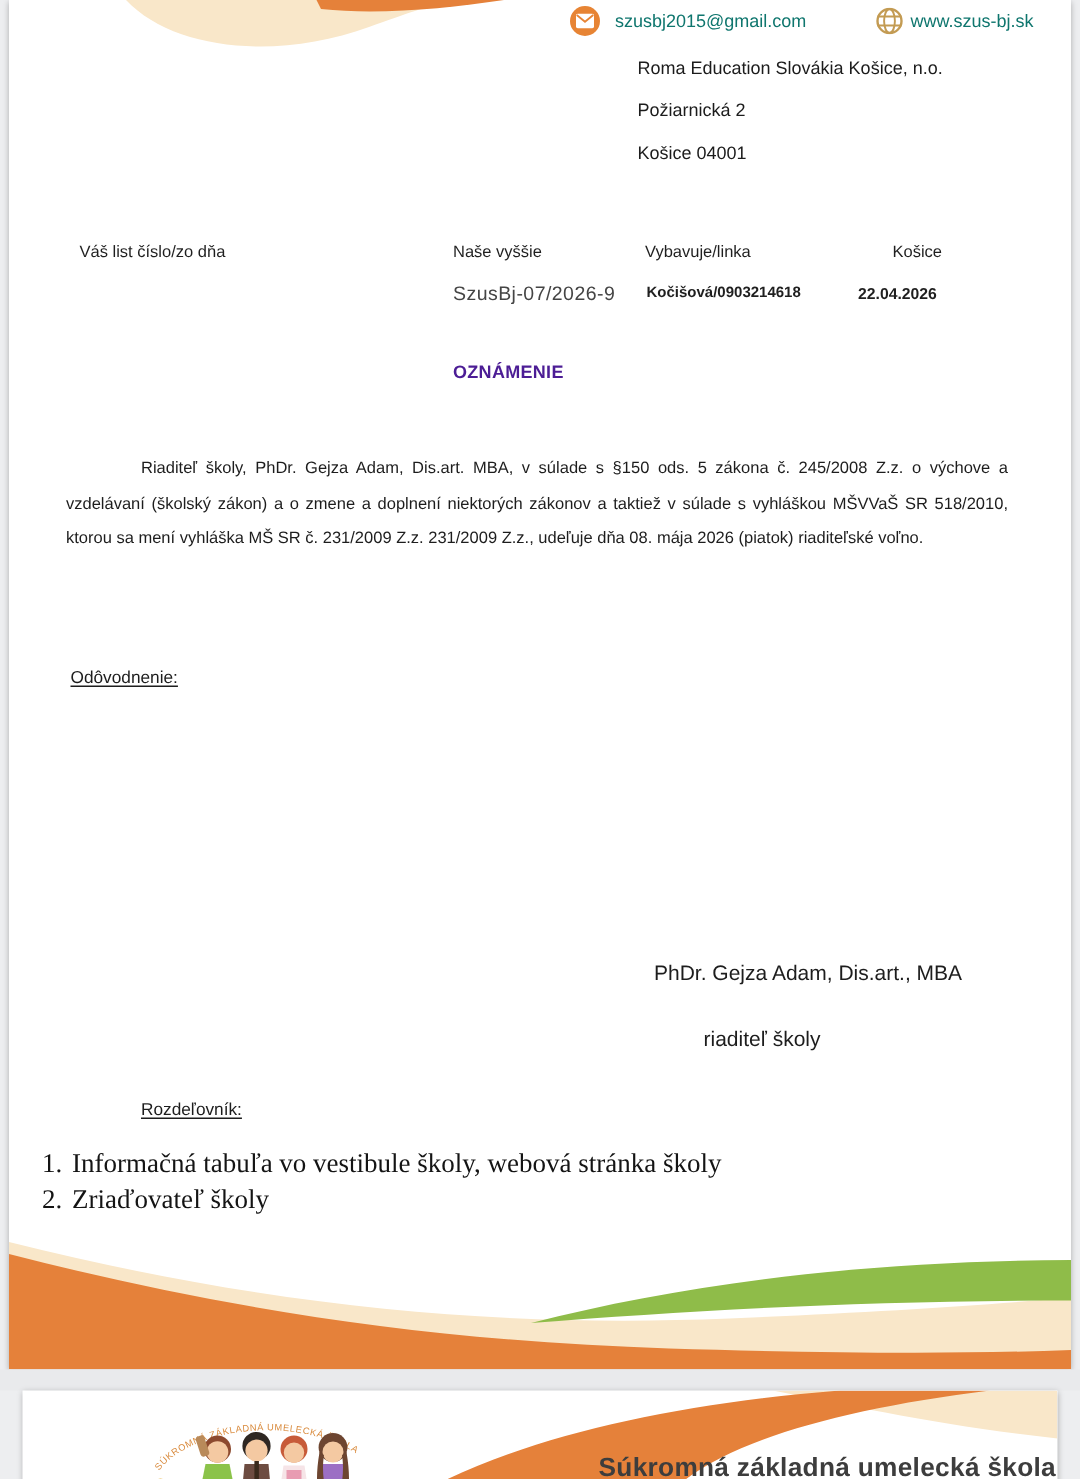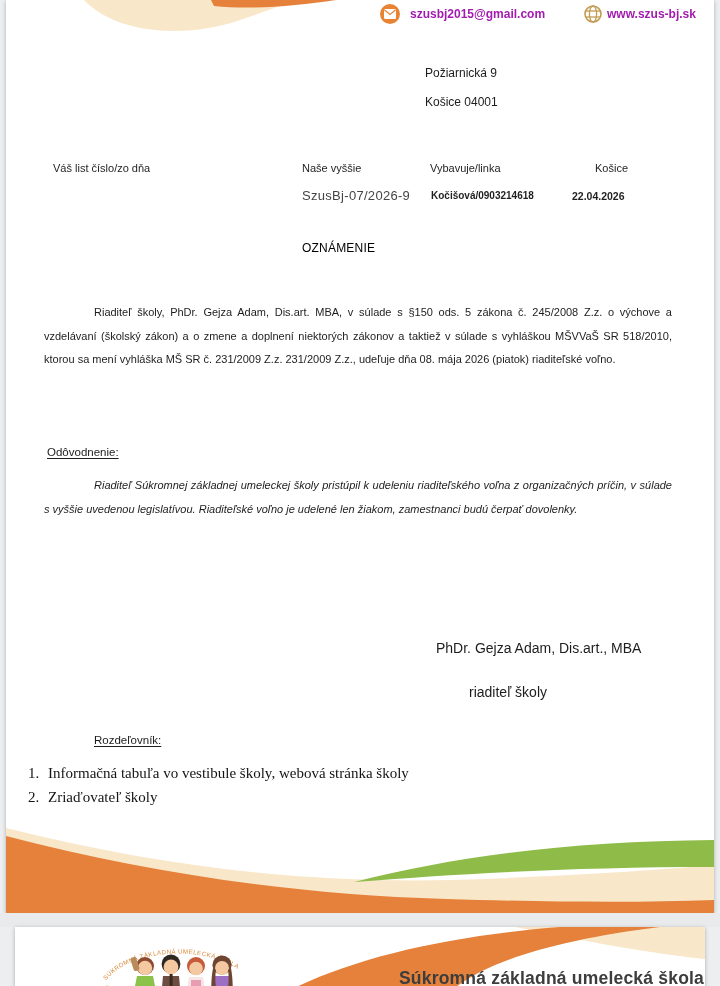--- a/index.html
+++ b/index.html
@@ -19,34 +19,34 @@
     overflow:hidden;
   }
   #page1{left:6px;top:0;width:708px;height:913px;}
   #page2{left:15px;top:927px;width:690px;height:70px;}
   .abs{position:absolute;}
 
   
   #hdr-deco{left:0;top:0;width:340px;height:50px;}
 
   
-  .contact-text{font-weight:bold;font-size:12px;color:#a21caf;white-space:nowrap;}
+  .contact-text{font-weight:normal;font-size:12px;color:#0f766e;white-space:nowrap;}
   .icon-badge{width:20px;height:20px;border-radius:50%;background:#E78434;display:flex;align-items:center;justify-content:center;}
 
   
   .addr{font-size:12px;color:#1c1c1c;white-space:nowrap;}
 
   
   .ref-label{font-size:11px;color:#1f1f1f;white-space:nowrap;}
   .ref-val{white-space:nowrap;}
   #ref-val-nase{font-size:13px;color:#454545;letter-spacing:.3px;}
   #ref-val-vybavuje{font-size:10px;color:#1f1f1f;font-weight:600;}
   #ref-val-datum{font-size:10.5px;color:#1f1f1f;font-weight:600;}
 
-  .doc-title{font-size:12px;font-weight:normal;letter-spacing:.2px;color:#000000;}
+  .doc-title{font-size:12px;font-weight:bold;letter-spacing:.2px;color:#4c1d95;}
 
   .para{
     left:38px;width:628px;
     font-size:11px;line-height:23.5px;
     text-align:justify;
     color:#1d1d1d;
   }
   .para p{margin:0;text-indent:50px;}
   #para2{font-style:italic;}
 
@@ -54,21 +54,21 @@
     font-size:11.5px;color:#1d1d1d;
     text-decoration:underline;
     text-underline-offset:2px;
     white-space:nowrap;
   }
 
   .sig{font-size:14px;color:#1d1d1d;white-space:nowrap;}
 
   .dist-item{
     font-family:"Liberation Serif", serif;
-    font-size:15px;color:#141414;white-space:nowrap;
+    font-size:18px;color:#141414;white-space:nowrap;
   }
   .dist-num{display:inline-block;width:20px;}
 
   #footer-waves{left:0;bottom:0;width:708px;height:85px;}
 
   
   #p2-deco{left:0;top:0;width:690px;height:70px;}
   #school-name{
     left:384px;top:41px;
     font-size:17.5px;font-weight:bold;color:#3d3d3d;
@@ -101,42 +101,40 @@
   <div class="abs" style="left:578px;top:5px;">
     <svg width="18" height="18" viewBox="0 0 18 18">
       <circle cx="9" cy="9" r="8" fill="none" stroke="#C39B53" stroke-width="1.6"></circle>
       <ellipse cx="9" cy="9" rx="3.6" ry="8" fill="none" stroke="#C39B53" stroke-width="1.3"></ellipse>
       <line x1="1" y1="6" x2="17" y2="6" stroke="#C39B53" stroke-width="1.3"></line>
       <line x1="1" y1="12" x2="17" y2="12" stroke="#C39B53" stroke-width="1.3"></line>
     </svg>
   </div>
   <div class="abs contact-text" style="left:601px;top:7px;">www.szus-bj.sk</div>
 
-  <div class="abs addr" style="left:419px;top:66px;">Požiarnická 9</div>
+  <div class="abs addr" style="left:419px;top:38px;">Roma Education Slovákia Košice, n.o.</div>
+  <div class="abs addr" style="left:419px;top:66px;">Požiarnická 2</div>
   <div class="abs addr" style="left:419px;top:95px;">Košice 04001</div>
 
   <div class="abs ref-label" style="left:47px;top:162px;">Váš list číslo/zo dňa</div>
   <div class="abs ref-label" style="left:296px;top:162px;">Naše vyššie</div>
   <div class="abs ref-label" style="left:424px;top:162px;">Vybavuje/linka</div>
   <div class="abs ref-label" style="left:589px;top:162px;">Košice</div>
 
   <div class="abs ref-val" id="ref-val-nase" style="left:296px;top:188px;">SzusBj-07/2026-9</div>
   <div class="abs ref-val" id="ref-val-vybavuje" style="left:425px;top:190px;">Kočišová/0903214618</div>
   <div class="abs ref-val" id="ref-val-datum" style="left:566px;top:190px;">22.04.2026</div>
 
   <div class="abs doc-title" style="left:296px;top:241px;">OZNÁMENIE</div>
 
   <div class="abs para" style="top:301px;">
     <p>Riaditeľ školy, PhDr. Gejza Adam, Dis.art. MBA, v súlade s §150 ods. 5 zákona č. 245/2008 Z.z. o výchove a vzdelávaní (školský zákon) a o zmene a doplnení niektorých zákonov a taktiež v súlade s vyhláškou MŠVVaŠ SR 518/2010, ktorou sa mení vyhláška MŠ SR č. 231/2009 Z.z. 231/2009 Z.z., udeľuje dňa 08. mája 2026 (piatok) riaditeľské voľno.</p>
   </div>
 
   <div class="abs underlined-heading" style="left:41px;top:446px;">Odôvodnenie:</div>
-  <div class="abs para" id="para2" style="top:474px;">
-    <p>Riaditeľ Súkromnej základnej umeleckej školy pristúpil k udeleniu riaditeľského voľna z organizačných príčin, v súlade s vyššie uvedenou legislatívou. Riaditeľské voľno je udelené len žiakom, zamestnanci budú čerpať dovolenky.</p>
-  </div>
 
   <div class="abs sig" style="left:430px;top:640px;">PhDr. Gejza Adam, Dis.art., MBA</div>
   <div class="abs sig" style="left:463px;top:684px;">riaditeľ školy</div>
 
   <div class="abs underlined-heading" style="left:42px;top:734px;margin-left:46px;">Rozdeľovník:</div>
   <div class="abs dist-item" style="left:22px;top:765px;">
     <span class="dist-num">1.</span><span>Informačná tabuľa vo vestibule školy, webová stránka školy</span>
   </div>
   <div class="abs dist-item" style="left:22px;top:789px;">
     <span class="dist-num">2.</span><span>Zriaďovateľ školy</span>

